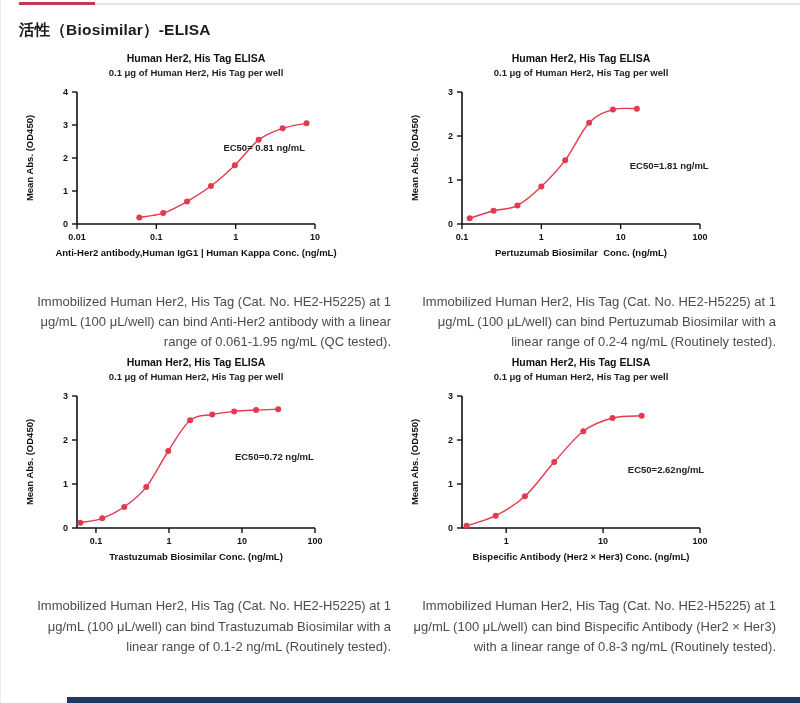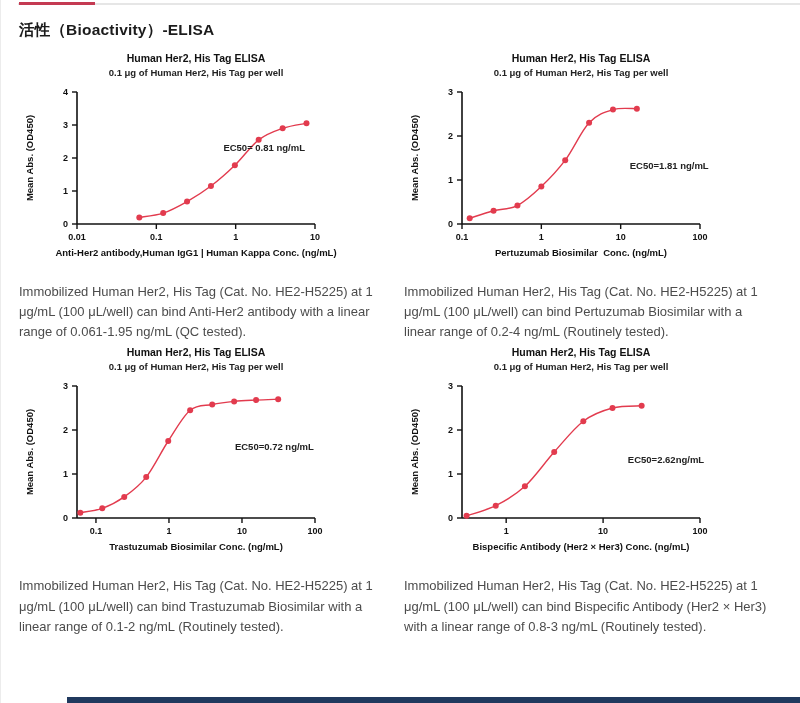--- a/index.html
+++ b/index.html
@@ -9,40 +9,40 @@
   .top-divider{position:absolute;top:3px;left:17px;right:0;height:2px;background:#e6e6e6;}
   .top-divider .red-seg{position:absolute;left:1px;top:-1px;width:76px;height:3px;display:block;}
   .page-heading{margin:0;position:absolute;top:20px;left:18px;
       font-size:15.5px;font-weight:700;color:#1b1b1b;letter-spacing:.2px;}
   .grid{position:absolute;top:48px;left:18px;width:772px;
       display:grid;grid-template-columns:385px 385px;}
   figure.chart-cell{margin:0;padding:0;}
   .fig-left{padding-left:40px;}
   .fig-right{padding-left:17px;}
   .row2{margin-top:28px;}
-  p.desc{margin:14px 0 0 0;padding-right:10px;width:372px;
-      font-size:13px;line-height:1.55;color:#4c4c4c;}
+  p.desc{margin:24px 0 0 0;padding-right:10px;width:372px;
+      font-size:13px;line-height:1.55;color:#4c4c4c;text-align:right;}
   .desc-right{margin-left:4px;}
   .footer-bar{position:absolute;left:66px;right:0;bottom:0;height:6px;}
   svg text{white-space:pre;}
   .ct-title{font:700 10.5px "Liberation Sans",sans-serif;fill:#111;}
   .ct-sub{font:600 9.5px "Liberation Sans",sans-serif;fill:#222;}
   .ct-tick{font:700 9px "Liberation Sans",sans-serif;fill:#111;}
   .ct-axis-label{font:700 9.5px "Liberation Sans",sans-serif;fill:#111;}
   .ct-anno{font:600 9.5px "Liberation Sans",sans-serif;fill:#222;}
 </style>
 </head>
 <body>
 
 <div class="page">
   <div class="top-divider" style="background: rgb(230, 230, 230);">
     <span class="red-seg" style="background: rgb(196, 58, 82);"></span>
   </div>
 
-  <h2 class="page-heading">活性（Bioactivity）-ELISA</h2>
+  <h2 class="page-heading">活性（Biosimilar）-ELISA</h2>
 
   <div class="grid">
     <figure class="chart-cell fig-left">
       <svg width="345" height="216" viewBox="0 0 345 216">
           <text x="177" y="14" text-anchor="middle" class="ct-title">Human Her2, His Tag ELISA</text>
           <text x="177" y="27.5" text-anchor="middle" class="ct-sub">0.1 μg of Human Her2, His Tag per well</text>
           <path d="M58,176H296" stroke="#111111" stroke-width="1.6" fill="none"></path>
           <path d="M58,176V44" stroke="#111111" stroke-width="1.6" fill="none"></path>
           <path d="M58,176H53" stroke="#111111" stroke-width="1.4"></path>
           <text x="49" y="179.2" text-anchor="end" class="ct-tick">0</text>

